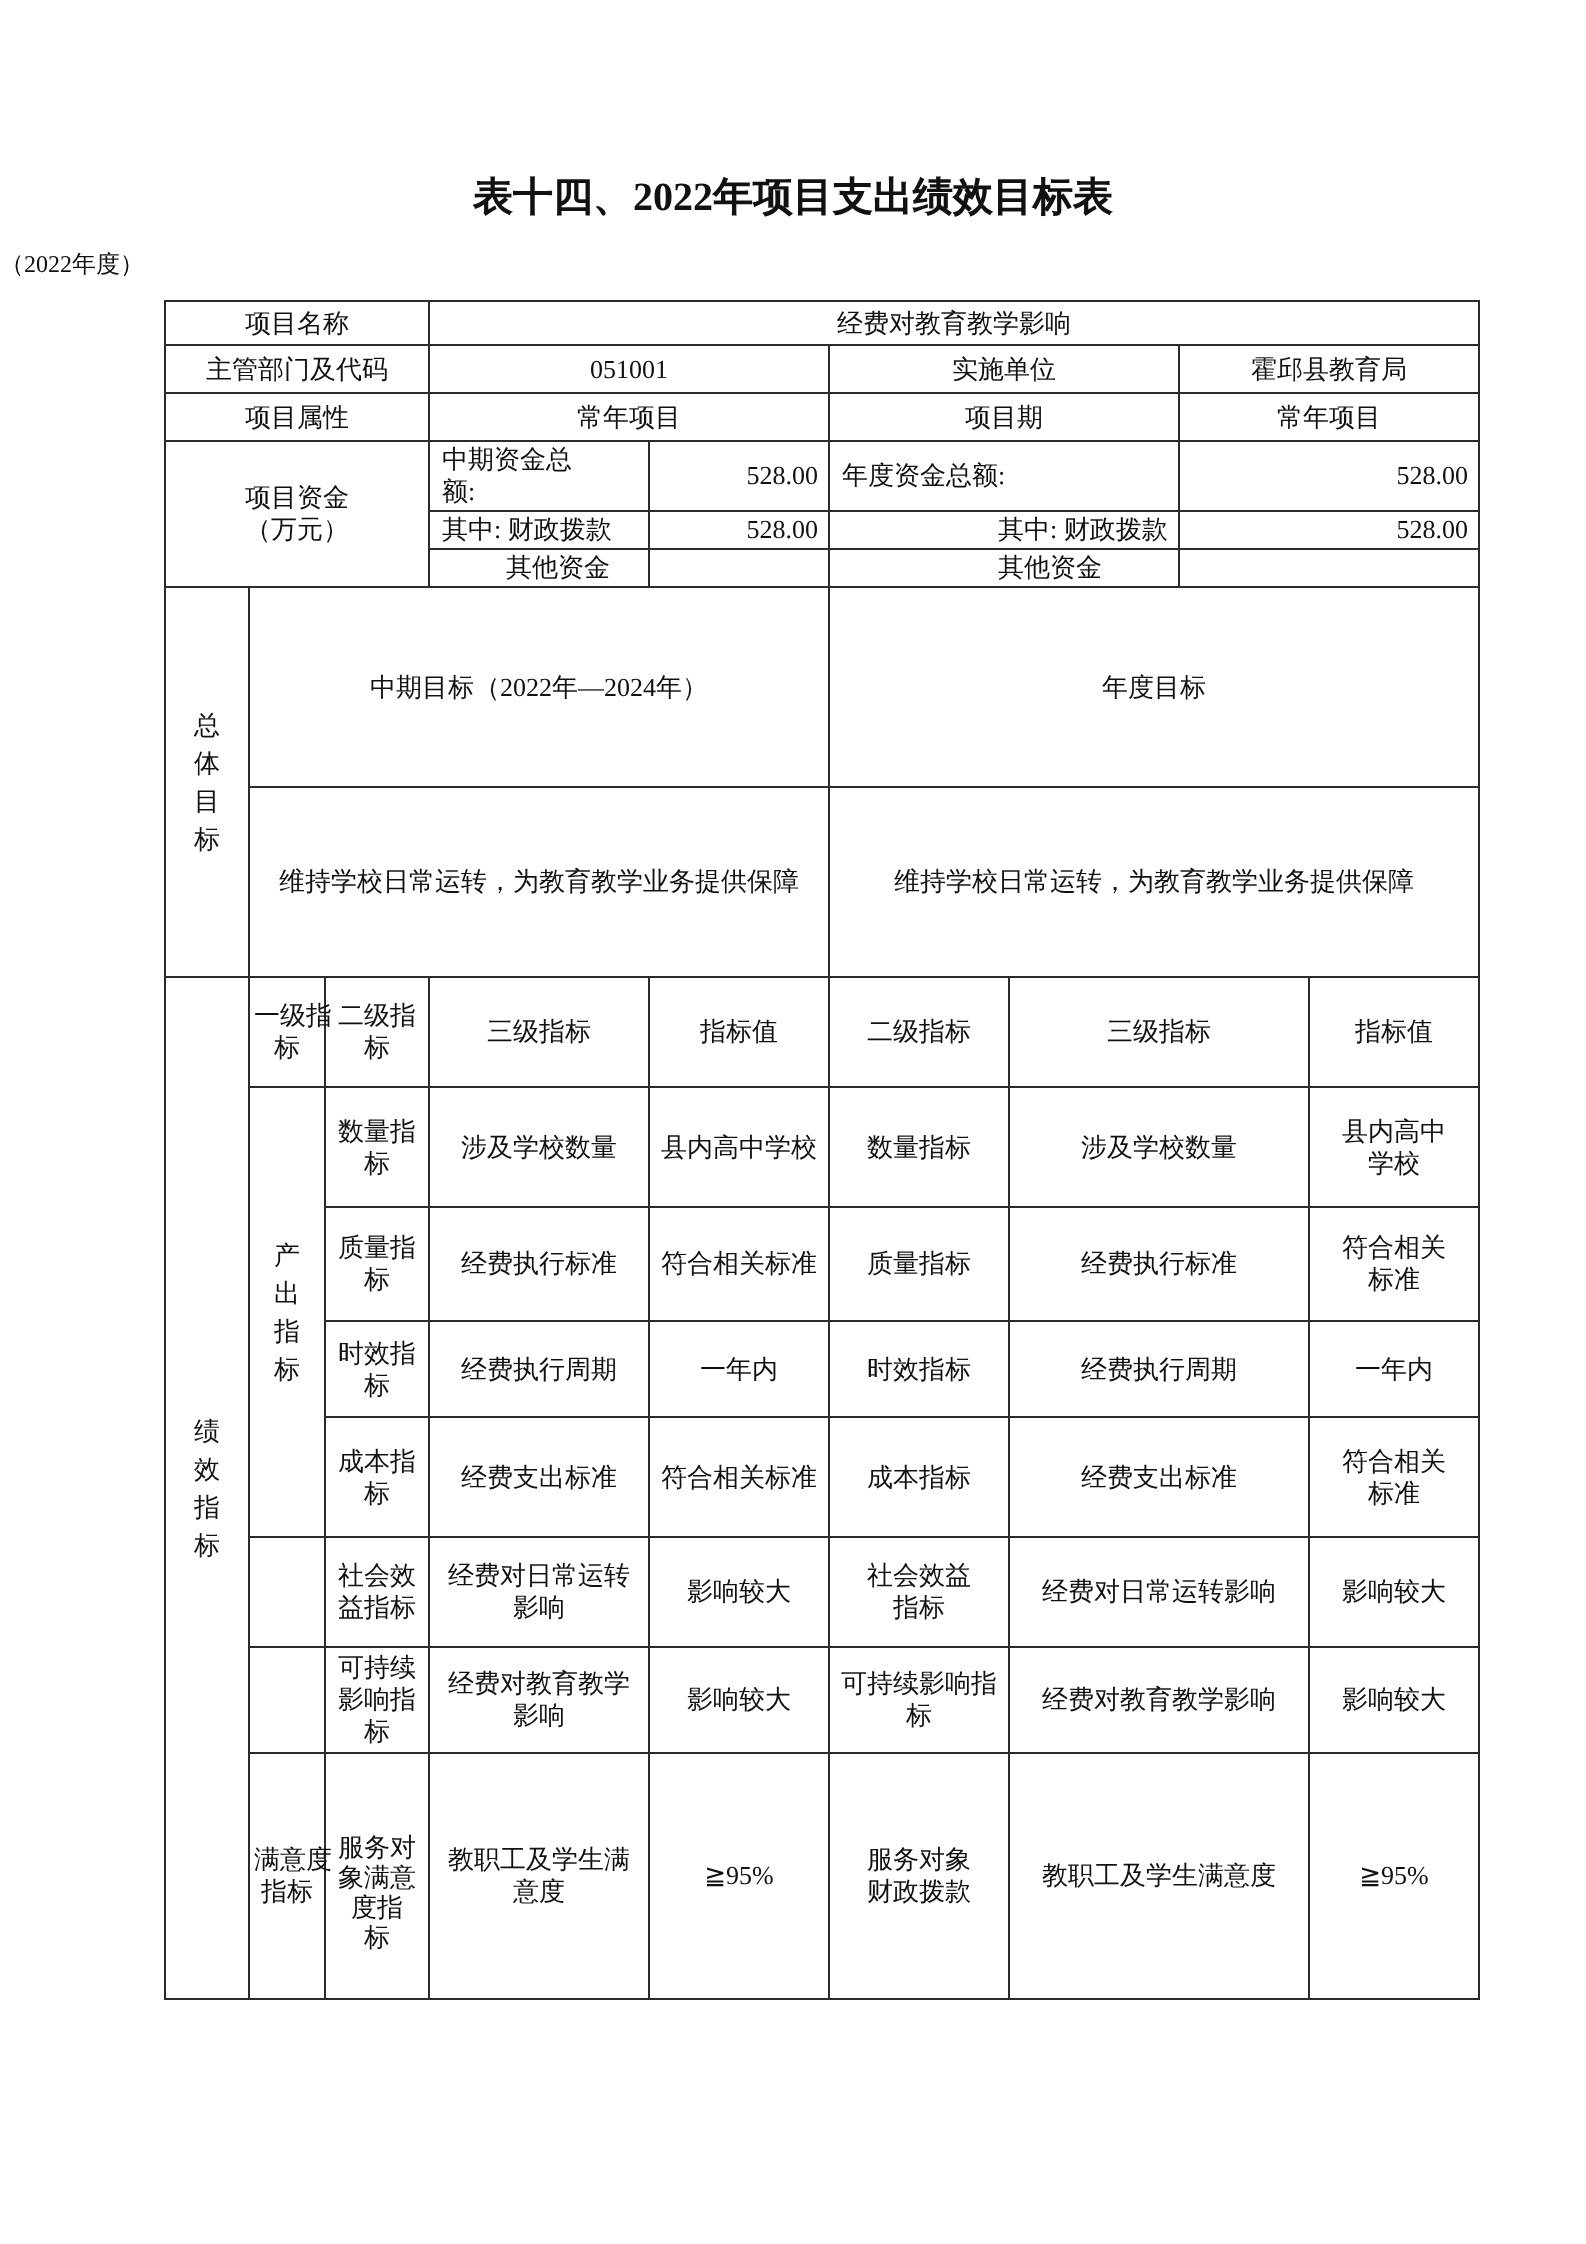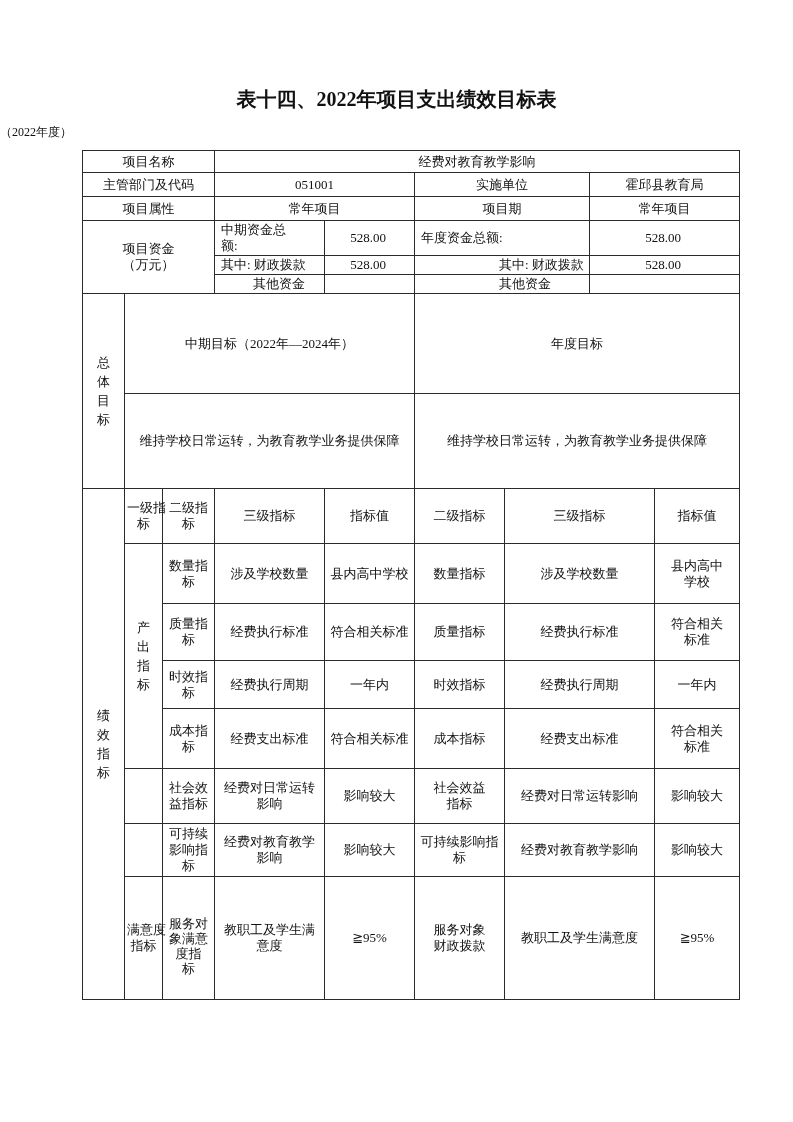--- a/index.html
+++ b/index.html
@@ -19,21 +19,21 @@
     width:657px; margin:10px 0 0 82px;
   }
   td {
     border:1px solid #2b2b2b;
     font-size:13px; line-height:16px;
     text-align:center; vertical-align:middle;
     padding:1px 2px;
     white-space:pre;
   }
   td.left  { text-align:left;  padding-left:6px; }
-  td.right { padding-right:5px; }
+  td.right { text-align:right; padding-right:5px; }
   td.ind38 { text-align:left;  padding-left:38px; }
   td.ind84 { text-align:left;  padding-left:84px; }
   td.vlabel { line-height:19px; padding:0; }
   td.ofcell { vertical-align:top; padding-top:7px; }
   .of { height:50px; line-height:15px; overflow:visible; white-space:pre; }
 </style>
 </head>
 <body>
 
 <div class="page">

